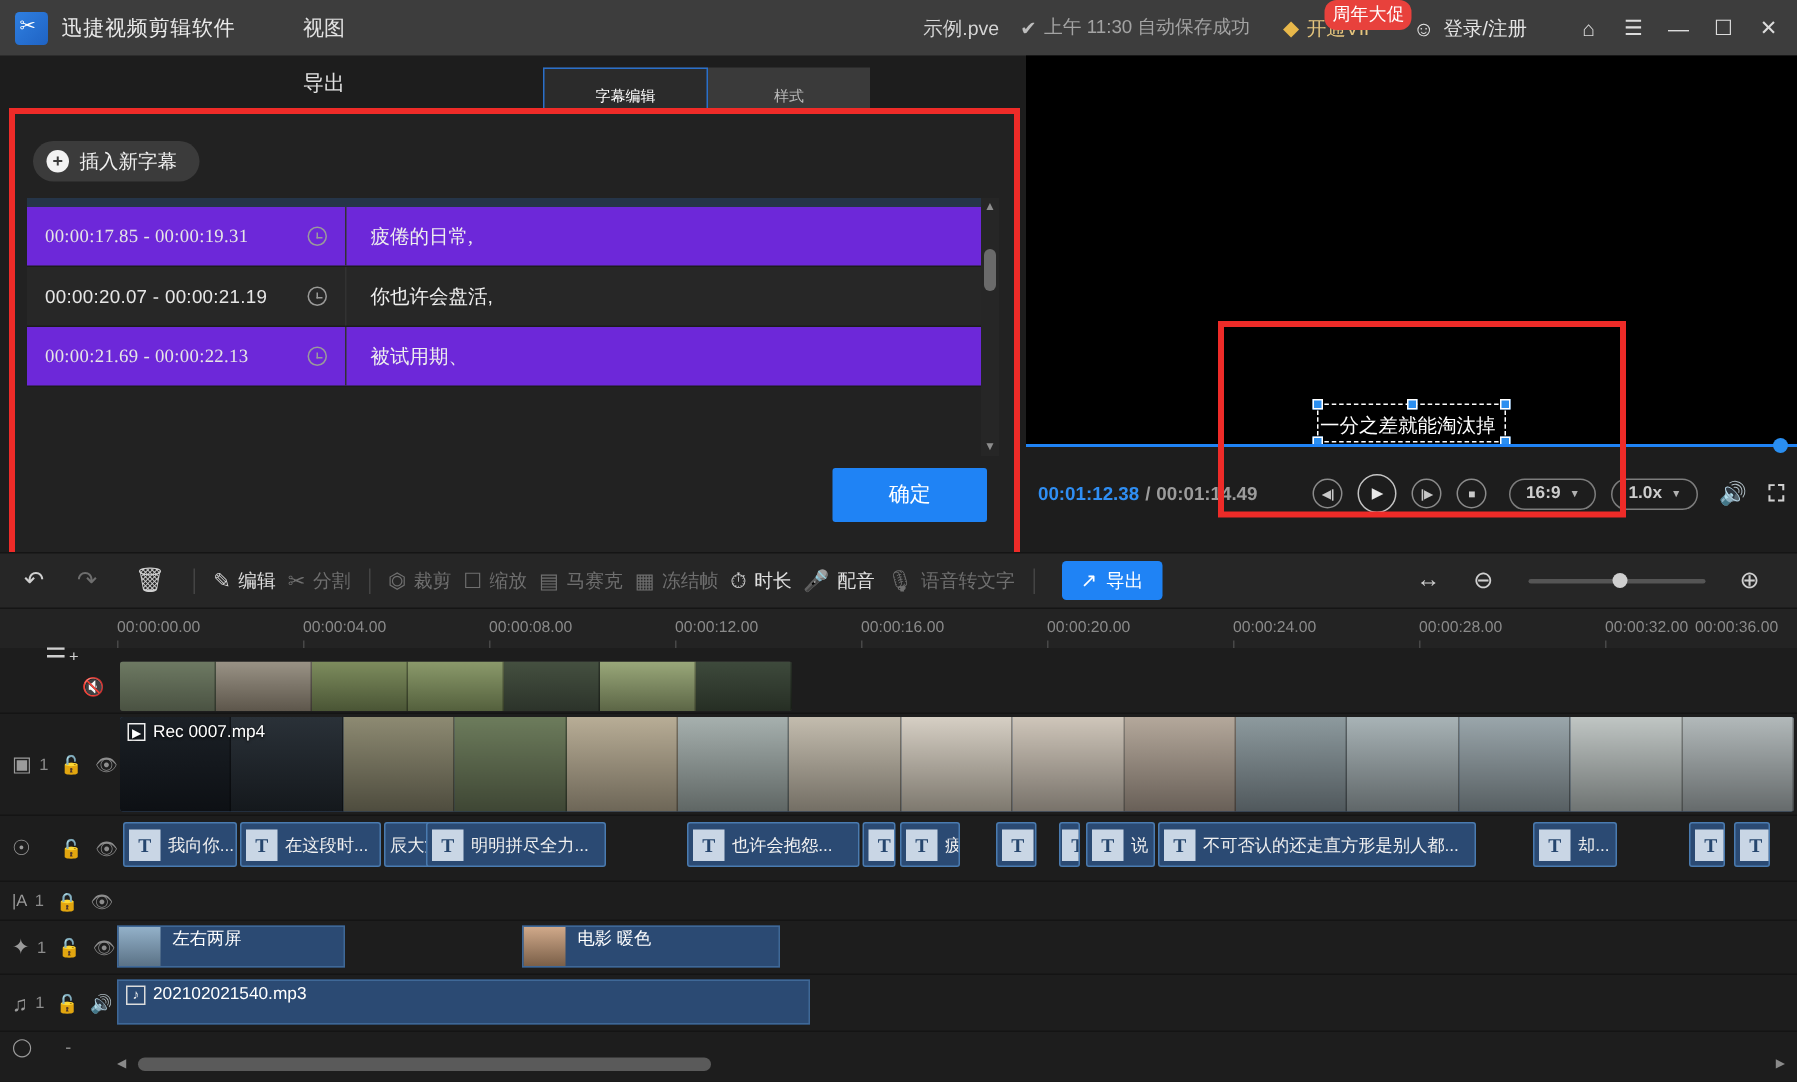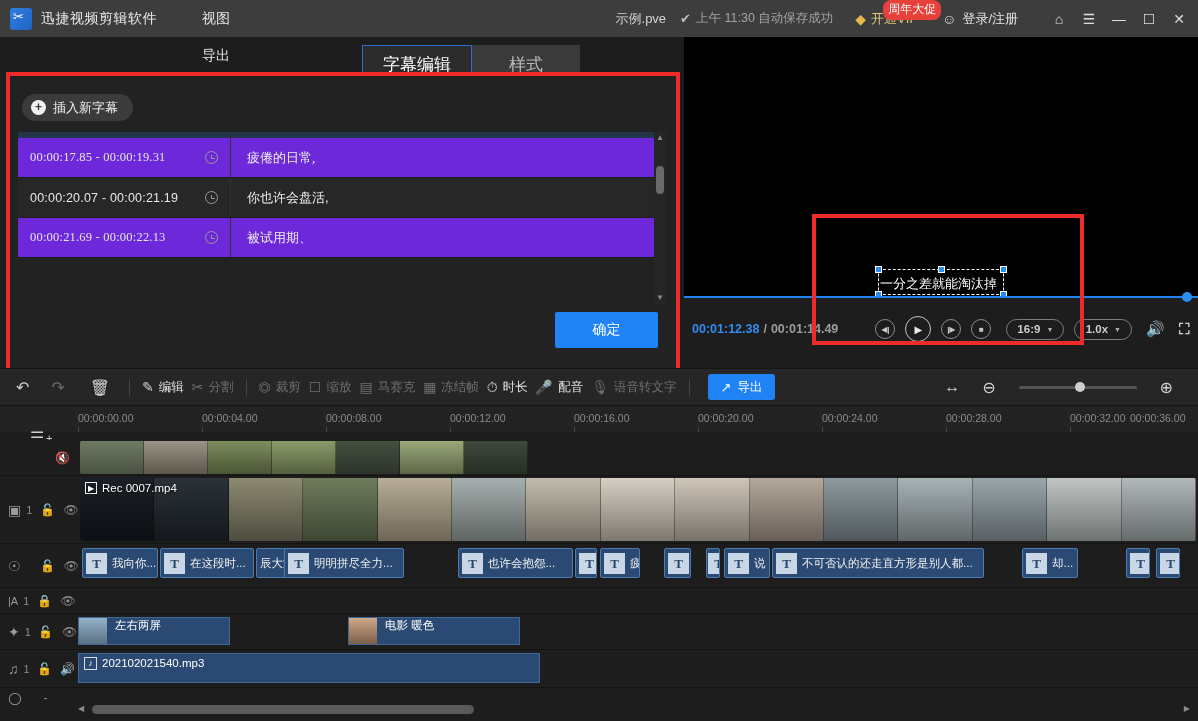--- a/index.html
+++ b/index.html
@@ -50,21 +50,21 @@
     font-size: 14px; color: #dcdcdc;
   }
 
   
   .tabs-row {
     position: absolute; left: 362px; top: 45px; width: 218px; height: 38px;
     background: #3a3a3a; display: flex;
   }
   .tab {
     flex: 1; display: flex; align-items: center; justify-content: center;
-    font-size: 17px; color: #b9b9b9;
+    font-size: 10px; color: #b9b9b9;
   }
   .tab.active { color: #fff; border: 1px solid #2a6fc9; background: #2b2b2b; }
 
   .subpanel {
     position: absolute; left: 6px; top: 72px; width: 674px; height: 300px;
     background: #222222; border: 4px solid #ee2b28;
   }
   .ins-btn {
     position: absolute; left: 12px; top: 18px; height: 27px;
     background: #3b3b3b; border-radius: 14px;

